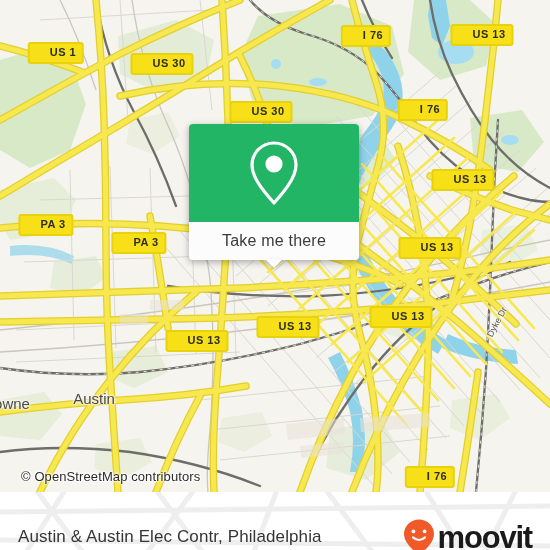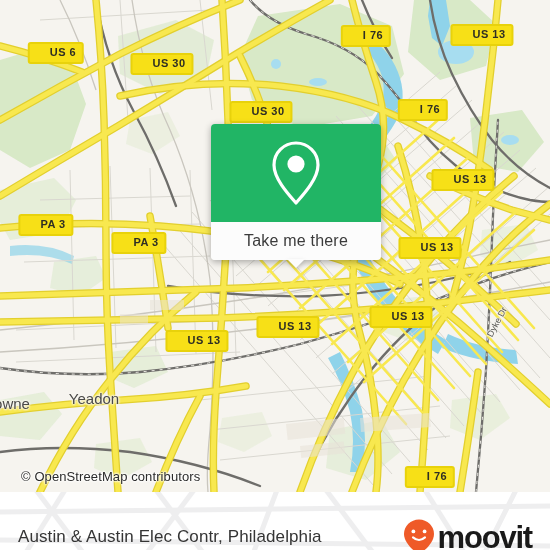--- a/index.html
+++ b/index.html
@@ -95,21 +95,20 @@
 
   
   #marker-card {
     position: absolute;
     left: 189px;
     top: 124px;
     width: 170px;
     border-radius: 4px;
     box-shadow: 0 2px 7px rgba(0,0,0,.32);
     overflow: visible;
-    margin-left: 22px;
   }
   #card-green {
     background: #21b565;
     height: 98px;
     border-radius: 4px 4px 0 0;
     display: flex;
     align-items: center;
     justify-content: center;
   }
   #card-white {
@@ -405,38 +404,38 @@
           <rect x="300" y="446" width="44" height="12" transform="rotate(-6 300 446)"></rect>
           <rect x="360" y="418" width="70" height="14" transform="rotate(-4 360 418)"></rect>
           <rect x="150" y="300" width="34" height="10"></rect>
           <rect x="120" y="314" width="28" height="10"></rect>
         </g>
 
       </g>
     </svg>
 
     <div id="shield-layer">
-        <div class="shield" style="left: 56px; top: 53px;">US 6</div>
+        <div class="shield" style="left: 56px; top: 53px;">US 1</div>
         <div class="shield" style="left: 162px; top: 64px;">US 30</div>
         <div class="shield" style="left: 366px; top: 36px;">I 76</div>
         <div class="shield" style="left: 482px; top: 35px;">US 13</div>
         <div class="shield" style="left: 261px; top: 112px;">US 30</div>
         <div class="shield" style="left: 423px; top: 110px;">I 76</div>
         <div class="shield" style="left: 463px; top: 180px;">US 13</div>
         <div class="shield" style="left: 46px; top: 225px;">PA 3</div>
         <div class="shield" style="left: 139px; top: 243px;">PA 3</div>
         <div class="shield" style="left: 430px; top: 248px;">US 13</div>
         <div class="shield" style="left: 288px; top: 327px;">US 13</div>
         <div class="shield" style="left: 401px; top: 317px;">US 13</div>
         <div class="shield" style="left: 197px; top: 341px;">US 13</div>
         <div class="shield" style="left: 430px; top: 477px;">I 76</div>
       </div>
 
     <div id="place-layer">
-        <div class="place-label" style="left: 94px; top: 398px;">Yeadon</div>
+        <div class="place-label" style="left: 94px; top: 398px;">Austin</div>
         <div class="place-label" style="left: 12px; top: 403px;">owne</div>
       </div>
 
     <div id="street-layer">
         <div class="street-label" style="left: 497px; top: 322px; transform: translate(-50%, -50%) rotate(-62deg);">Dyke Dr</div>
       </div>
 
     <div id="osm-attribution">© OpenStreetMap contributors</div>
 
     <div id="marker-card">

